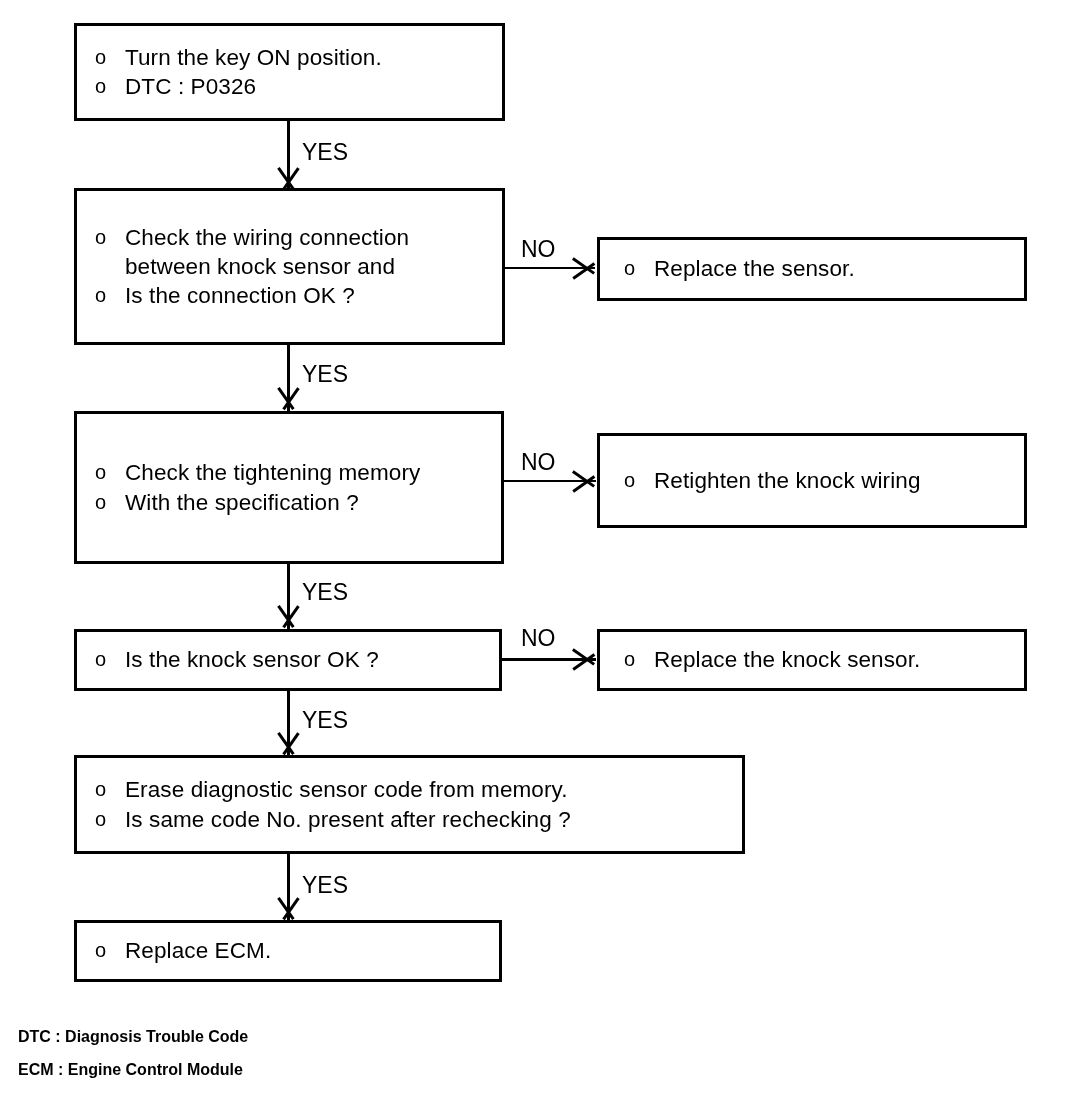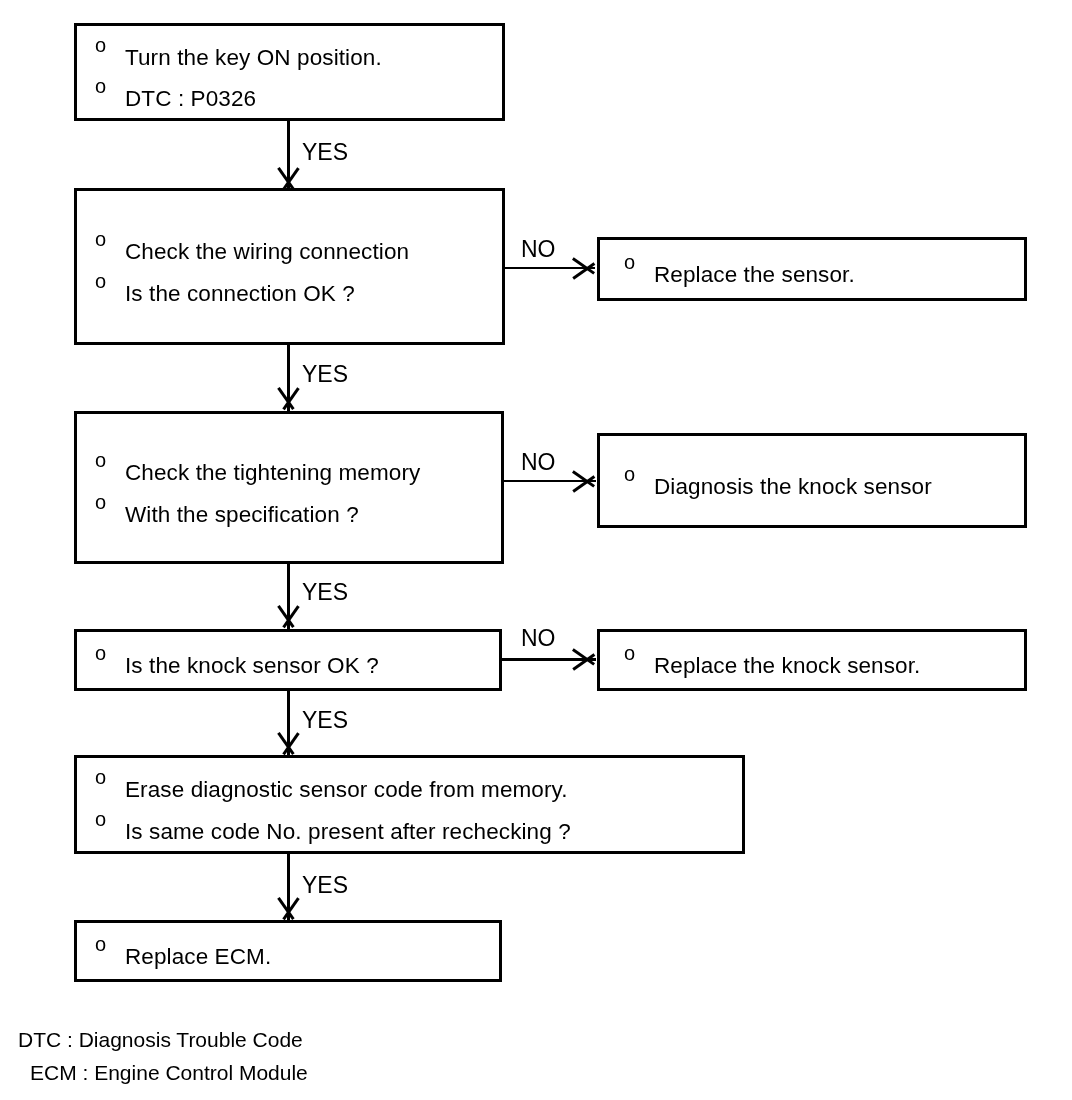--- a/index.html
+++ b/index.html
@@ -36,21 +36,21 @@
     white-space: pre-wrap;
   }
   .bullet {
     width: 30px;
     min-width: 30px;
     text-align: left;
     font-size: 20px;
     line-height: 1.42;
   }
   .bullet.blank { color: transparent; }
-  .ftext { flex: 1; margin-top: 12px; }
+  .ftext { flex: 1; }
   .fbox-inner {
     padding-left: 18px;
     padding-right: 8px;
   }
 
   
   .vline {
     position: absolute;
     width: 3px;
     background: #000000;
@@ -117,23 +117,24 @@
   .edge-label {
     position: absolute;
     font-size: 23px;
     line-height: 1;
     white-space: nowrap;
   }
 
   
   .legend {
     position: absolute;
-    font-size: 21px;
+    font-size: 16px;
     line-height: 1.45;
     white-space: nowrap;
+    font-weight: bold;
   }
 </style>
 </head>
 <body>
 
 <div id="page">
 
   <div class="fbox" style="left:74px; top:23px; width:431px; height:98px;">
     <div class="fbox-inner">
       <div class="fline">
@@ -151,20 +152,24 @@
   <div class="arrow-down" style="left:271px; top:168px;"></div>
   <div class="edge-label" style="left:302px; top:141px;">YES</div>
 
   <div class="fbox" style="left:74px; top:188px; width:431px; height:157px;">
     <div class="fbox-inner">
       <div class="fline">
         <span class="bullet">o</span>
         <span class="ftext">Check the wiring connection</span>
       </div>
       <div class="fline">
+        <span class="bullet blank"></span>
+        <span class="ftext">between knock sensor and</span>
+      </div>
+      <div class="fline">
         <span class="bullet">o</span>
         <span class="ftext">Is the connection OK ?</span>
       </div>
     </div>
   </div>
 
   <div class="hline thin" style="left:505px; top:267px; width:90px;"></div>
   <div class="arrow-right" style="left:573px; top:251px;"></div>
   <div class="edge-label" style="left:521px; top:238px;">NO</div>
 
@@ -195,21 +200,21 @@
   </div>
 
   <div class="hline thin" style="left:504px; top:480px; width:92px;"></div>
   <div class="arrow-right" style="left:573px; top:464px;"></div>
   <div class="edge-label" style="left:521px; top:451px;">NO</div>
 
   <div class="fbox" style="left:597px; top:433px; width:430px; height:95px;">
     <div class="fbox-inner" style="padding-left:24px;">
       <div class="fline">
         <span class="bullet">o</span>
-        <span class="ftext">Diagnosis the knock sensor</span>
+        <span class="ftext">Retighten the knock wiring</span>
       </div>
     </div>
   </div>
 
   <div class="vline" style="left:287px; top:564px; height:65px;"></div>
   <div class="arrow-down" style="left:271px; top:606px;"></div>
   <div class="edge-label" style="left:302px; top:581px;">YES</div>
 
   <div class="fbox" style="left:74px; top:629px; width:428px; height:62px;">
     <div class="fbox-inner">
@@ -257,15 +262,15 @@
   <div class="fbox" style="left:74px; top:920px; width:428px; height:62px;">
     <div class="fbox-inner">
       <div class="fline">
         <span class="bullet">o</span>
         <span class="ftext">Replace ECM.</span>
       </div>
     </div>
   </div>
 
   <div class="legend" style="left:18px; top:1025px;">DTC : Diagnosis Trouble Code</div>
-  <div class="legend" style="left:30px; top:1058px;">ECM : Engine Control Module</div>
+  <div class="legend" style="left:18px; top:1058px;">ECM : Engine Control Module</div>
 
 </div>
 
 </body></html>

